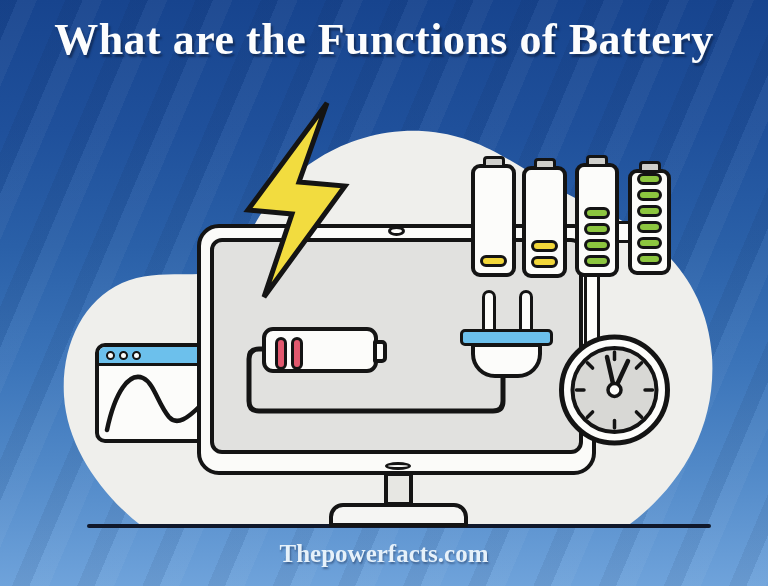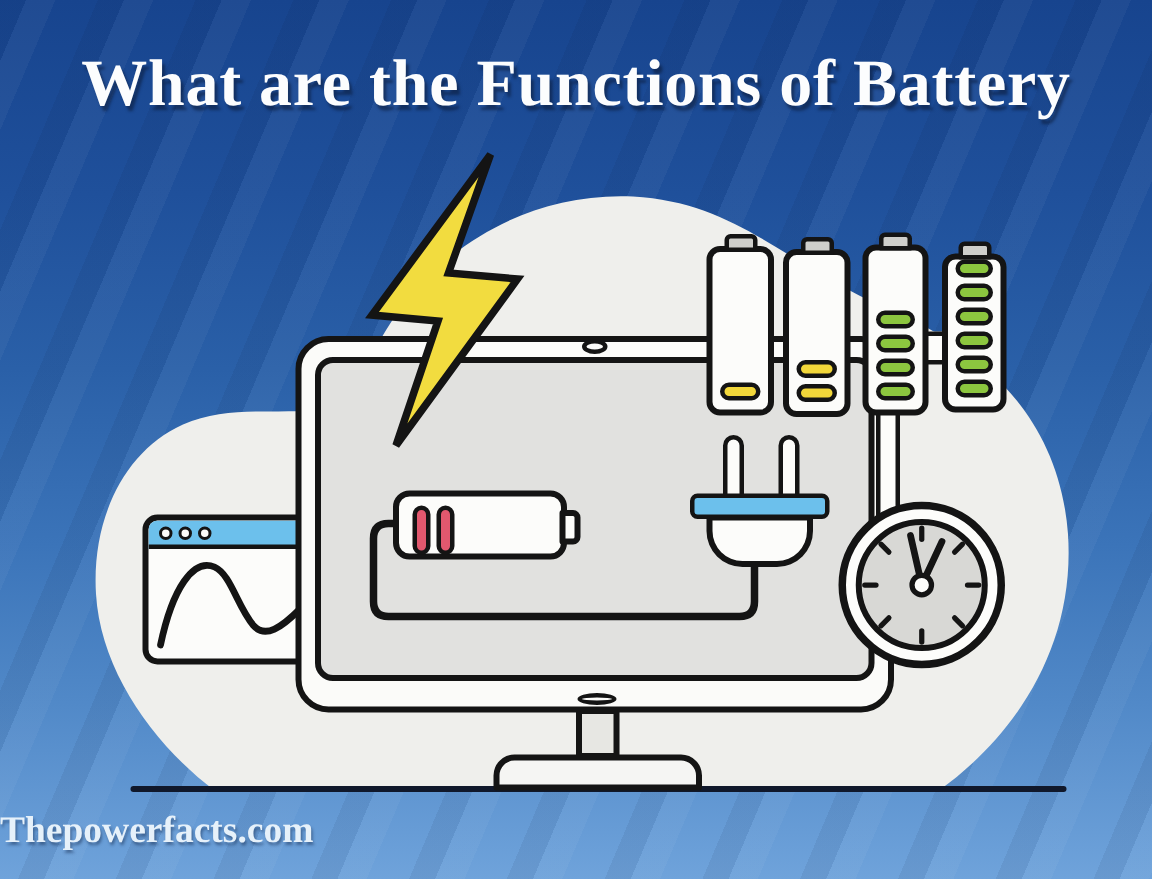--- a/index.html
+++ b/index.html
@@ -7,26 +7,26 @@
   .poster{
     position:relative; width:768px; height:586px; overflow:hidden;
     font-family:"Liberation Serif","DejaVu Serif",serif;
     background:linear-gradient(180deg,#17448E 0%,#1F509B 22%,#2A60A8 42%,#3B74B9 62%,#5189C8 80%,#6FA3DB 100%);
   }
   .poster::before{
     content:""; position:absolute; inset:0; z-index:0; pointer-events:none;
     background:repeating-linear-gradient(113deg, rgba(8,20,50,.07) 0 16px, rgba(255,255,255,.04) 16px 34px, rgba(8,20,50,0) 34px 60px);
   }
   .title{
-    position:absolute; top:30px; left:0; right:0; z-index:10; text-align:center;
+    position:absolute; top:14px; left:0; right:0; z-index:10; text-align:center;
     font-size:44px; font-weight:bold; color:#FCFDFE; letter-spacing:.5px;
     text-shadow:2px 3px 2px rgba(12,28,60,.6);
   }
   .footer-text{
-    position:absolute; top:540px; left:0; right:0; z-index:10; text-align:left;
+    position:absolute; top:540px; left:0; right:0; z-index:10; text-align:center;
     font-size:25px; font-weight:bold; color:#E6F1FA;
     text-shadow:1px 2px 2px rgba(15,35,70,.45);
   }
   .blob-svg{ position:absolute; inset:0; z-index:1; }
   
   .browser{
     position:absolute; left:95px; top:343px; width:115px; height:100px; z-index:2;
     background:#FCFCFA; border:4px solid #141414; border-radius:10px; overflow:hidden;
   }
   .browser-titlebar{

